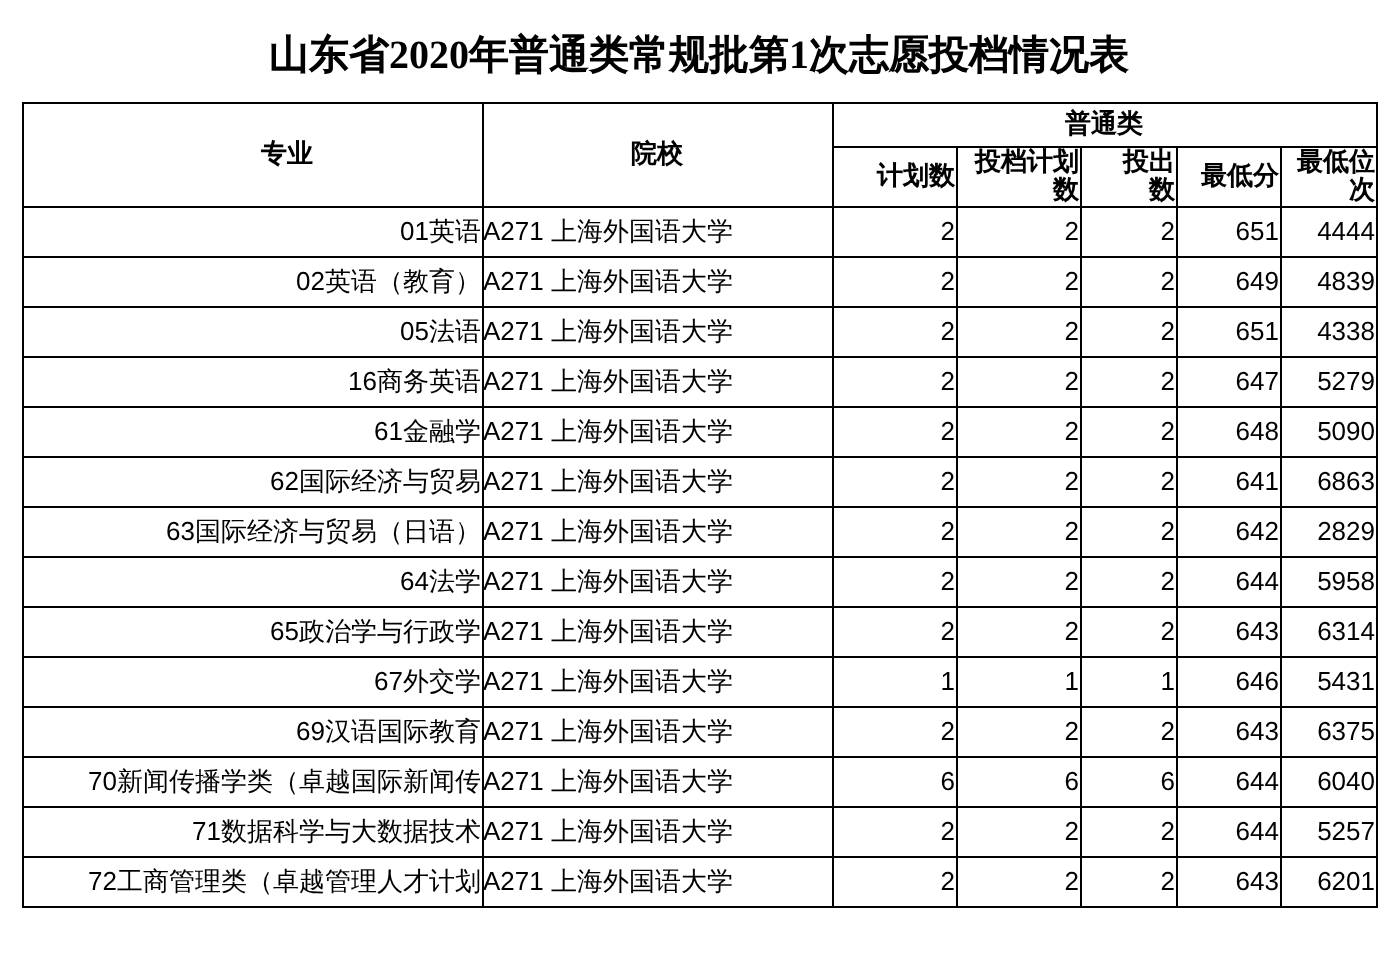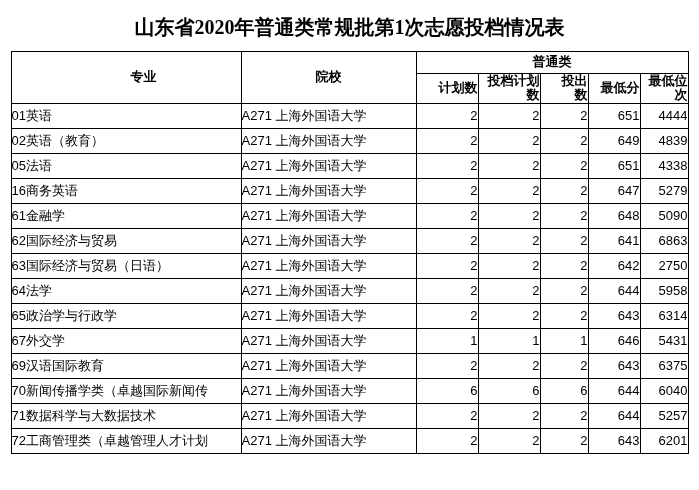--- a/index.html
+++ b/index.html
@@ -55,21 +55,21 @@
   th.hdr-sub {
     font-family: "Liberation Serif", serif;
     font-weight: bold;
     font-size: 12.5px;
     text-align: right;
     vertical-align: middle;
     line-height: 1.1;
     padding: 0 1px;
   }
   td.major {
-    text-align: left;
+    text-align: right;
     padding-left: 3px;
     white-space: nowrap;
     overflow: hidden;
     font-size: 13px;
     margin-top: 32px;
   }
   td.school {
     text-align: left;
     padding-left: 3px;
     white-space: nowrap;
@@ -176,21 +176,21 @@
           <td class="num">641</td>
           <td class="num">6863</td>
         </tr>
         <tr>
           <td class="major">63国际经济与贸易（日语）</td>
           <td class="school">A271 上海外国语大学</td>
           <td class="num">2</td>
           <td class="num">2</td>
           <td class="num">2</td>
           <td class="num">642</td>
-          <td class="num">2750</td>
+          <td class="num">2829</td>
         </tr>
         <tr>
           <td class="major">64法学</td>
           <td class="school">A271 上海外国语大学</td>
           <td class="num">2</td>
           <td class="num">2</td>
           <td class="num">2</td>
           <td class="num">644</td>
           <td class="num">5958</td>
         </tr>

